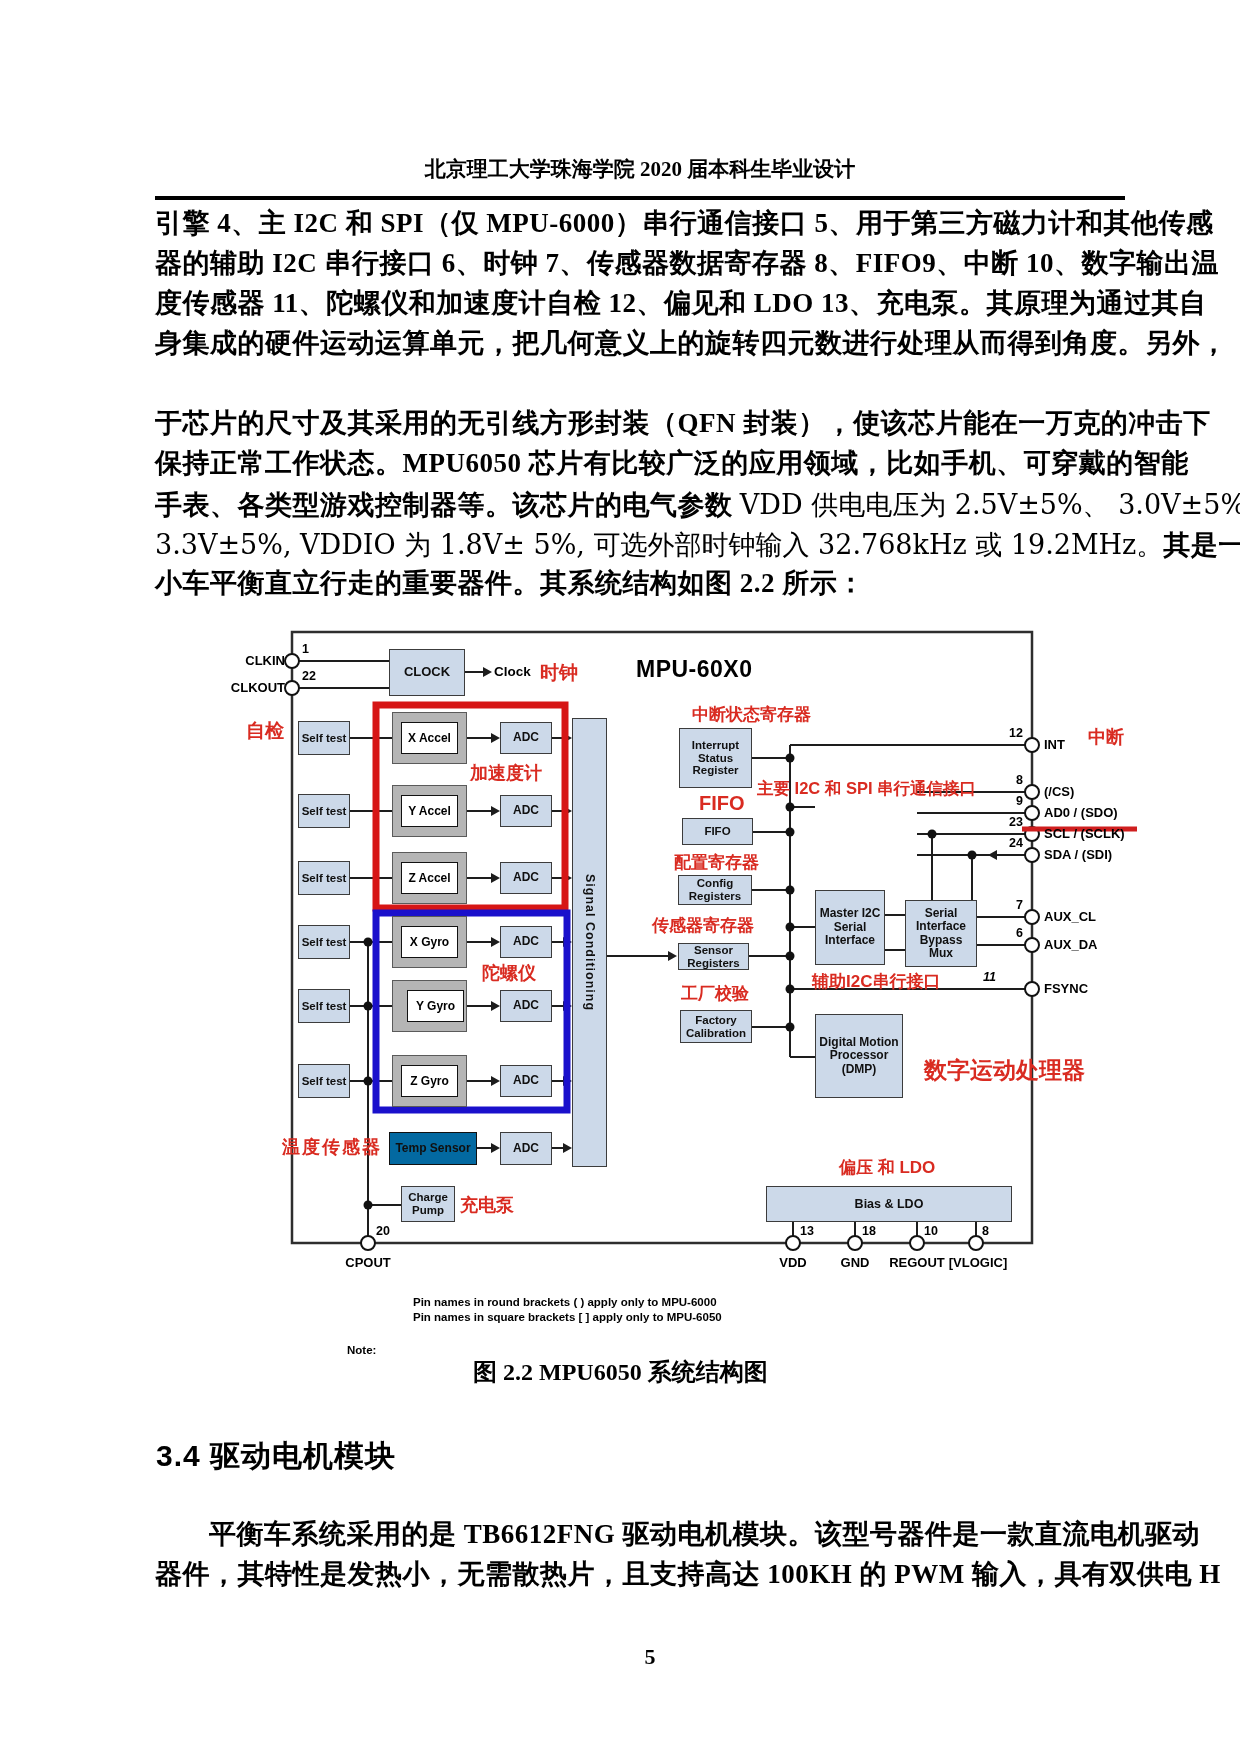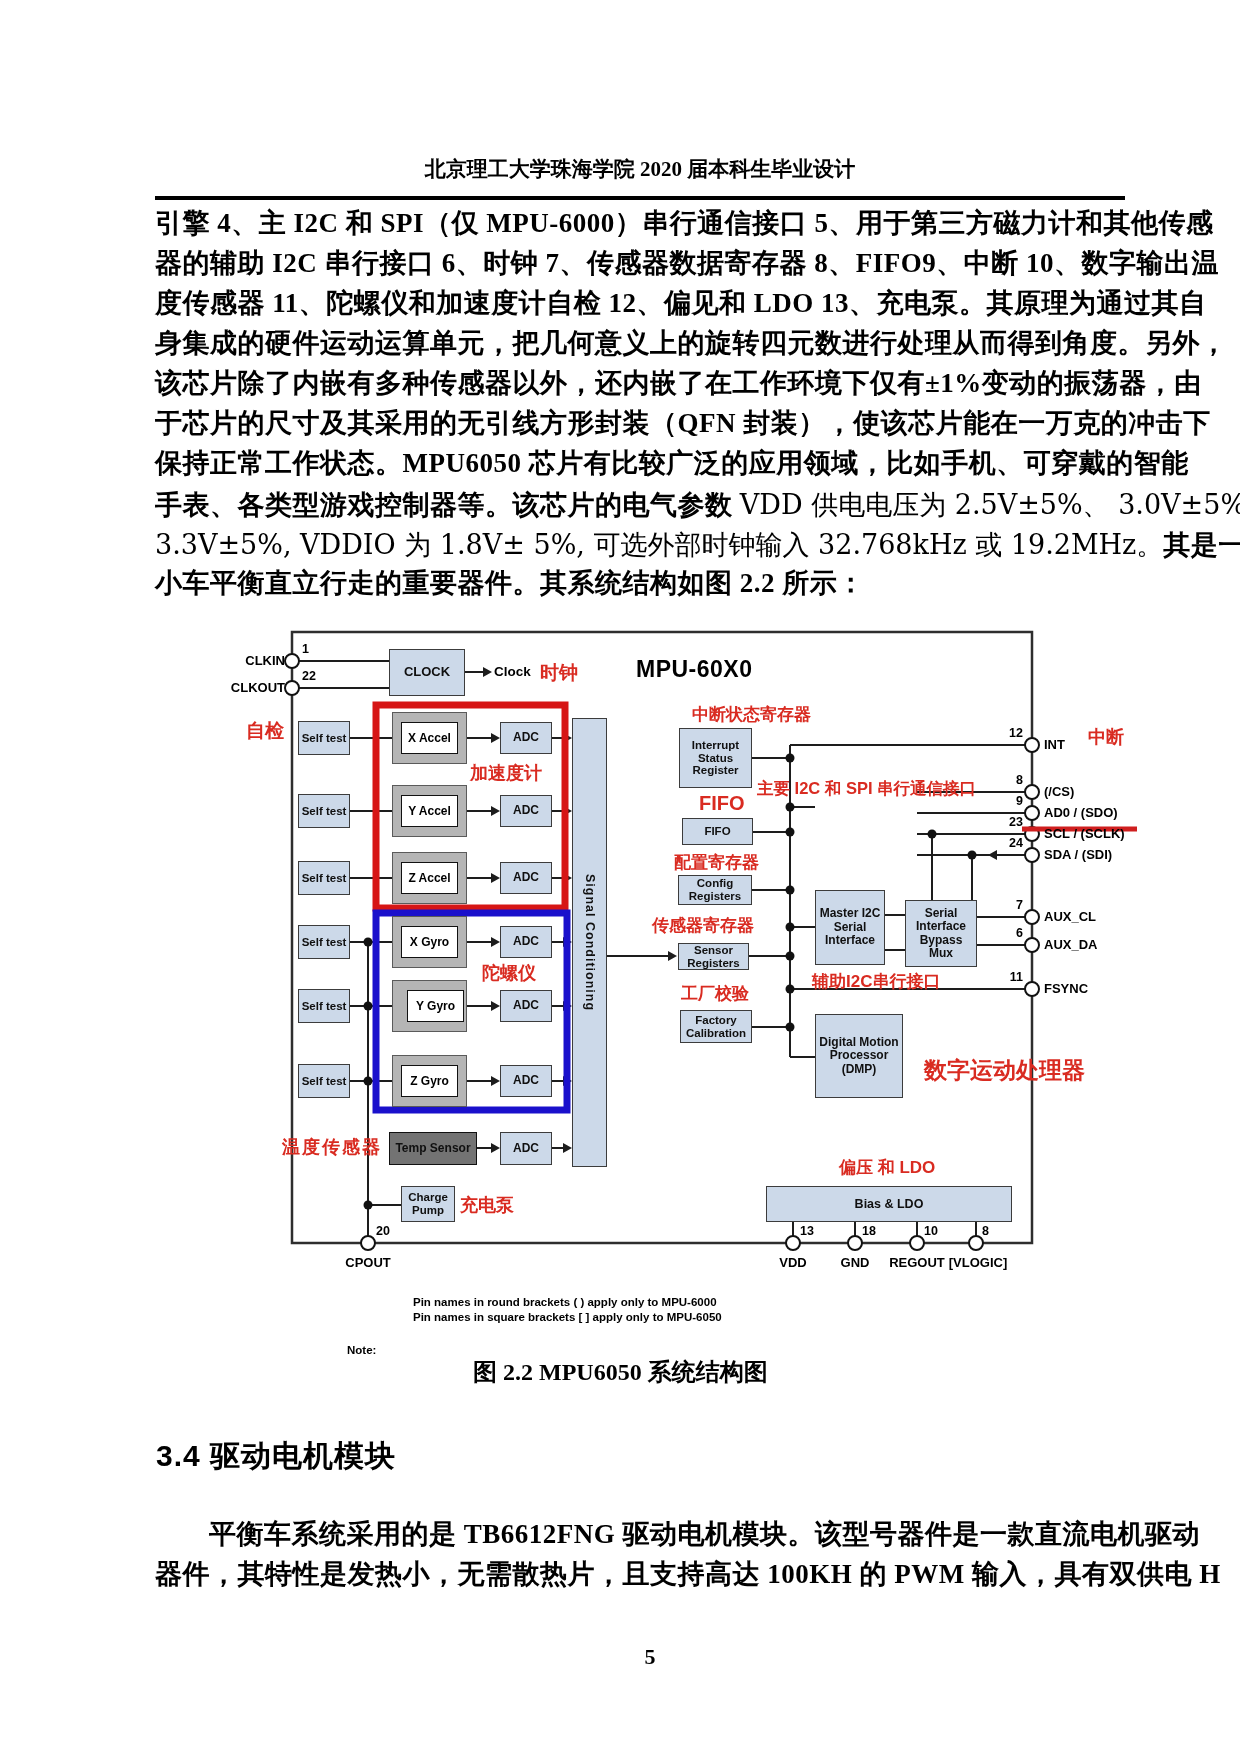--- a/index.html
+++ b/index.html
@@ -12,21 +12,21 @@
   .alt{font-weight:normal;font-family:"DejaVu Serif",serif;letter-spacing:0;}
   
   .hdr{position:absolute;left:155px;top:155px;width:970px;text-align:center;
        font:bold 21px "Liberation Serif",serif;color:#000;}
   .rule{position:absolute;left:155px;top:196px;width:970px;height:4px;background:#000;}
   
   .b{position:absolute;background:#ccd9e9;border:1.6px solid #3c3c3c;box-sizing:border-box;
      display:flex;align-items:center;justify-content:center;text-align:center;
      font-family:"Liberation Sans",sans-serif;font-weight:bold;color:#101010;line-height:1.12;
      padding:1px;font-size:11.5px;}
-  .wht{background:#737373;border:1.8px solid #111;}
+  .wht{background:#0369a1;border:1.8px solid #111;}
   .sensor-outer{position:absolute;background:#b5b5b5;border:1.5px solid #5a5a5a;box-sizing:border-box;
      display:flex;align-items:center;justify-content:center;}
   .sensor-inner{background:#fff;border:1.8px solid #111;box-sizing:border-box;width:57px;height:32px;
      display:flex;align-items:center;justify-content:center;
      font:bold 12px "Liberation Sans",sans-serif;color:#000;}
   .vert{writing-mode:vertical-rl;font:bold 12.5px "Liberation Sans",sans-serif;letter-spacing:1px;}
   
   .ra{position:absolute;color:#d92b21;font-family:"Liberation Sans",sans-serif;font-weight:bold;
       white-space:nowrap;z-index:3;}
   
@@ -45,21 +45,20 @@
 
 <div class="page">
 
   <div class="hdr">北京理工大学珠海学院 2020 届本科生毕业设计</div>
   <div class="rule"></div>
 
   <div class="bl" style="left:155px;top:205px;">引擎 4、主 I2C 和 SPI（仅 MPU-6000）串行通信接口 5、用于第三方磁力计和其他传感</div>
   <div class="bl" style="left:155px;top:245px;">器的辅助 I2C 串行接口 6、时钟 7、传感器数据寄存器 8、FIFO9、中断 10、数字输出温</div>
   <div class="bl" style="left:155px;top:285px;">度传感器 11、陀螺仪和加速度计自检 12、偏见和 LDO 13、充电泵。其原理为通过其自</div>
   <div class="bl" style="left:155px;top:325px;">身集成的硬件运动运算单元，把几何意义上的旋转四元数进行处理从而得到角度。另外，</div>
-  <div class="bl" style="left:155px;top:365px;">该芯片除了内嵌有多种传感器以外，还内嵌了在工作环境下仅有±1%变动的振荡器，由</div>
   <div class="bl" style="left:155px;top:405px;">于芯片的尺寸及其采用的无引线方形封装（QFN 封装），使该芯片能在一万克的冲击下</div>
   <div class="bl" style="left:155px;top:445px;">保持正常工作状态。MPU6050 芯片有比较广泛的应用领域，比如手机、可穿戴的智能</div>
   <div class="bl" style="left:155px;top:487px;"><span>手表、各类型游戏控制器等。该芯片的电气参数 </span><span class="alt">VDD 供电电压为 2.5V±5%、 3.0V±5%、</span></div>
   <div class="bl" style="left:155px;top:527px;"><span class="alt">3.3V±5%, VDDIO 为 1.8V± 5%, 可选外部时钟输入 32.768kHz 或 19.2MHz。</span><span>其是一实现</span></div>
   <div class="bl" style="left:155px;top:565px;">小车平衡直立行走的重要器件。其系统结构如图 2.2 所示：</div>
 
   <svg width="1240" height="1754">
 
     <rect x="292" y="632" width="740" height="611" fill="none" stroke="#2e2e2e" stroke-width="2.5"></rect>
     <g stroke="#1d1d1d" stroke-width="2" fill="none">
@@ -249,21 +248,21 @@
   <div class="b" style="left:815px;top:1014px;width:88px;height:84px;font-size:12px;">Digital Motion Processor (DMP)</div>
   <div class="b" style="left:766px;top:1186px;width:246px;height:36px;font-size:12.5px;">Bias &amp; LDO</div>
 
   <div class="pn" style="left:983px;top:726px;width:40px;text-align:right;">12</div>
   <div class="pn" style="left:983px;top:773px;width:40px;text-align:right;">8</div>
   <div class="pn" style="left:983px;top:794px;width:40px;text-align:right;">9</div>
   <div class="pn" style="left:983px;top:815px;width:40px;text-align:right;">23</div>
   <div class="pn" style="left:983px;top:836px;width:40px;text-align:right;">24</div>
   <div class="pn" style="left:983px;top:898px;width:40px;text-align:right;">7</div>
   <div class="pn" style="left:983px;top:926px;width:40px;text-align:right;">6</div>
-  <div class="pn" style="left:983px;top:970px;width:40px;text-align:right;">11</div>
+  <div class="pn" style="left:983px;top:970px;width:40px;text-align:left;font-style:italic;">11</div>
 
   <div class="pl" style="left:1044px;top:737px;">INT</div>
   <div class="pl" style="left:1044px;top:784px;">(/CS)</div>
   <div class="pl" style="left:1044px;top:805px;">AD0 / (SDO)</div>
   <div class="pl" style="left:1044px;top:826px;">SCL / (SCLK)</div>
   <div class="pl" style="left:1044px;top:847px;">SDA / (SDI)</div>
   <div class="pl" style="left:1044px;top:909px;">AUX_CL</div>
   <div class="pl" style="left:1044px;top:937px;">AUX_DA</div>
   <div class="pl" style="left:1044px;top:981px;">FSYNC</div>
 

